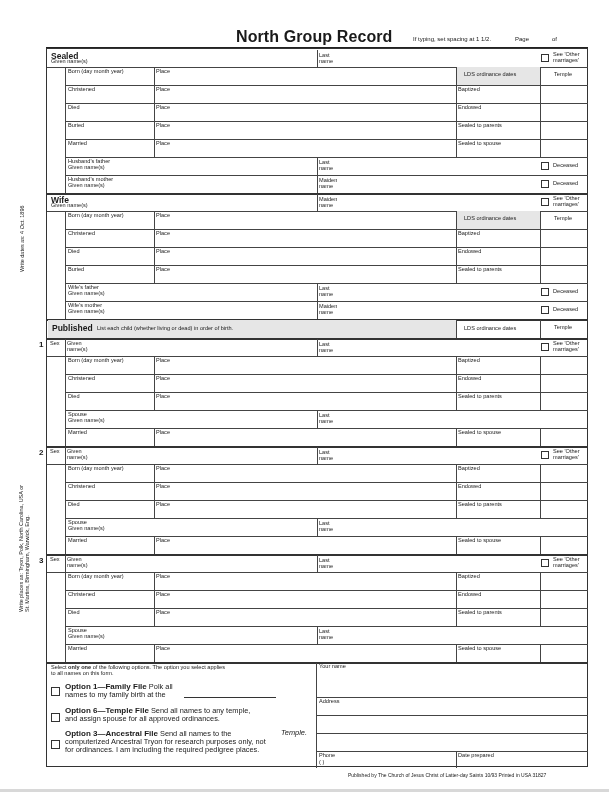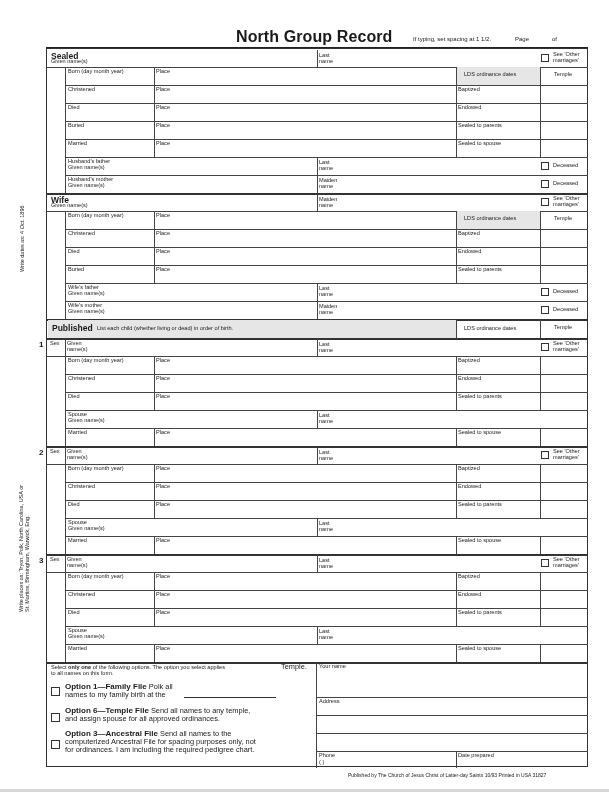--- a/index.html
+++ b/index.html
@@ -417,28 +417,28 @@
     <div style="position: absolute; left: 410px; top: 603px; width: 82px; height: 9px;"></div>
     <div style="position: absolute; left: 494px; top: 596px; width: 46px; height: 16px;"></div>
     <div class="hl thick" style="left: 0px; top: 613px; width: 541px;"></div>
     <div class="vl" style="left: 269px; top: 614px; height: 105px;"></div>
     <div class="lbl" style="left: 4px; top: 616px;"><span>Select </span><b>only one</b><span> of the following options. The option you select applies</span></div>
     <div class="lbl" style="left: 4px; top: 622px;">to all names on this form.</div>
     <div class="cb big" style="left: 4px; top: 638px;"></div>
     <div class="opt" style="left: 18px; top: 634px;"><b>Option 1—Family File</b> <span>Polk all</span></div>
     <div class="opt" style="left: 18px; top: 642px;">names to my family birth at the</div>
     <div style="position: absolute; left: 137px; top: 648px; width: 92px; border-top: 1px solid rgb(51, 51, 51);"></div>
-    <div class="opt" style="left: 234px; top: 614px;">Temple.</div>
+    <div class="opt" style="left: 234px; top: 680px; font-style: italic;">Temple.</div>
     <div class="cb big" style="left: 4px; top: 664px;"></div>
     <div class="opt" style="left: 18px; top: 658px;"><b>Option 6—Temple File</b> <span>Send all names to any temple,</span></div>
     <div class="opt" style="left: 18px; top: 666px;">and assign spouse for all approved ordinances.</div>
     <div class="cb big" style="left: 4px; top: 691px;"></div>
     <div class="opt" style="left: 18px; top: 681px;"><b>Option 3—Ancestral File</b> <span>Send all names to the</span></div>
-    <div class="opt" style="left: 18px; top: 689px;">computerized Ancestral File for spacing purposes only, not</div>
-    <div class="opt" style="left: 18px; top: 697px;">for ordinances. I am including the required pedigree chart.</div>
+    <div class="opt" style="left: 18px; top: 689px;">computerized Ancestral Tryon for research purposes only, not</div>
+    <div class="opt" style="left: 18px; top: 697px;">for ordinances. I am including the required pedigree places.</div>
     <div class="lbl" style="left: 272px; top: 615px;">Your name</div>
     <div style="position: absolute; left: 270px; top: 622px; width: 270px; height: 25px;"></div>
     <div class="hl" style="left: 269px; top: 648px; width: 272px;"></div>
     <div class="lbl" style="left: 272px; top: 650px;">Address</div>
     <div style="position: absolute; left: 270px; top: 657px; width: 270px; height: 8px;"></div>
     <div class="hl" style="left: 269px; top: 666px; width: 272px;"></div>
     <div style="position: absolute; left: 270px; top: 667px; width: 270px; height: 16px;"></div>
     <div class="hl" style="left: 269px; top: 684px; width: 272px;"></div>
     <div style="position: absolute; left: 270px; top: 685px; width: 270px; height: 16px;"></div>
     <div class="hl" style="left: 269px; top: 702px; width: 272px;"></div>

